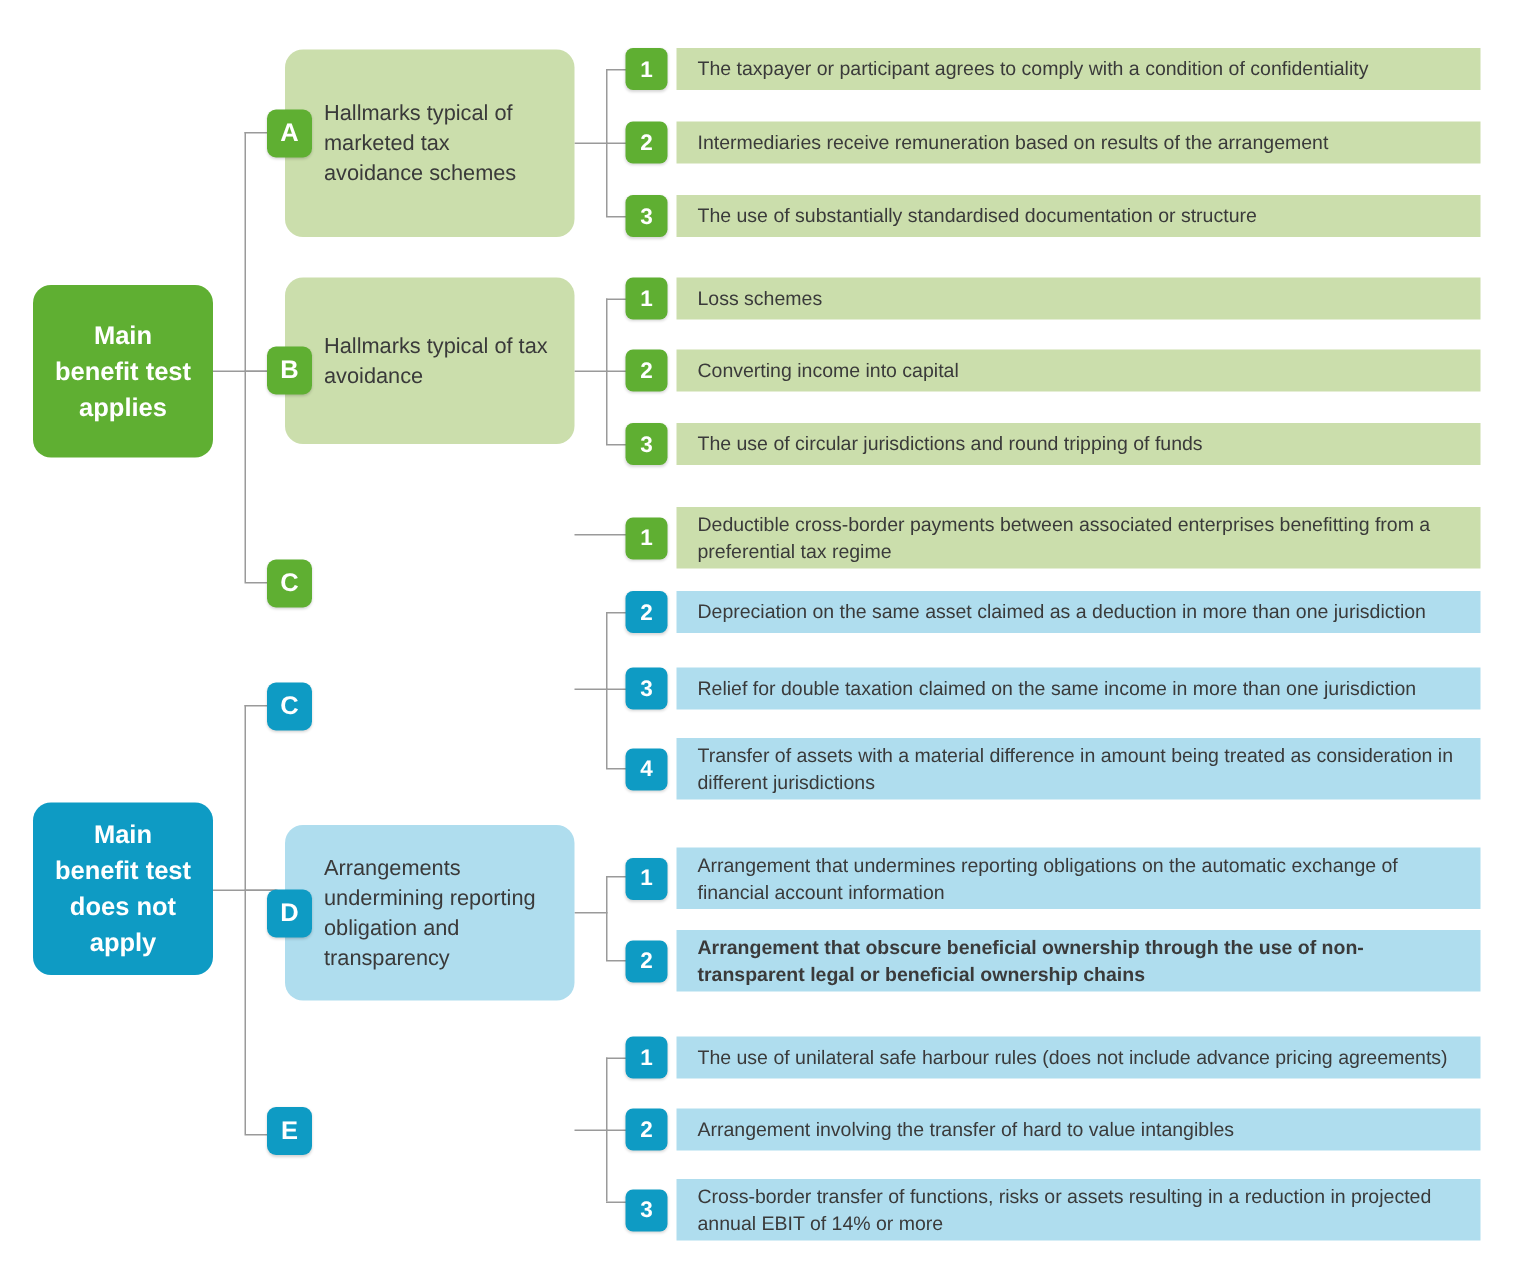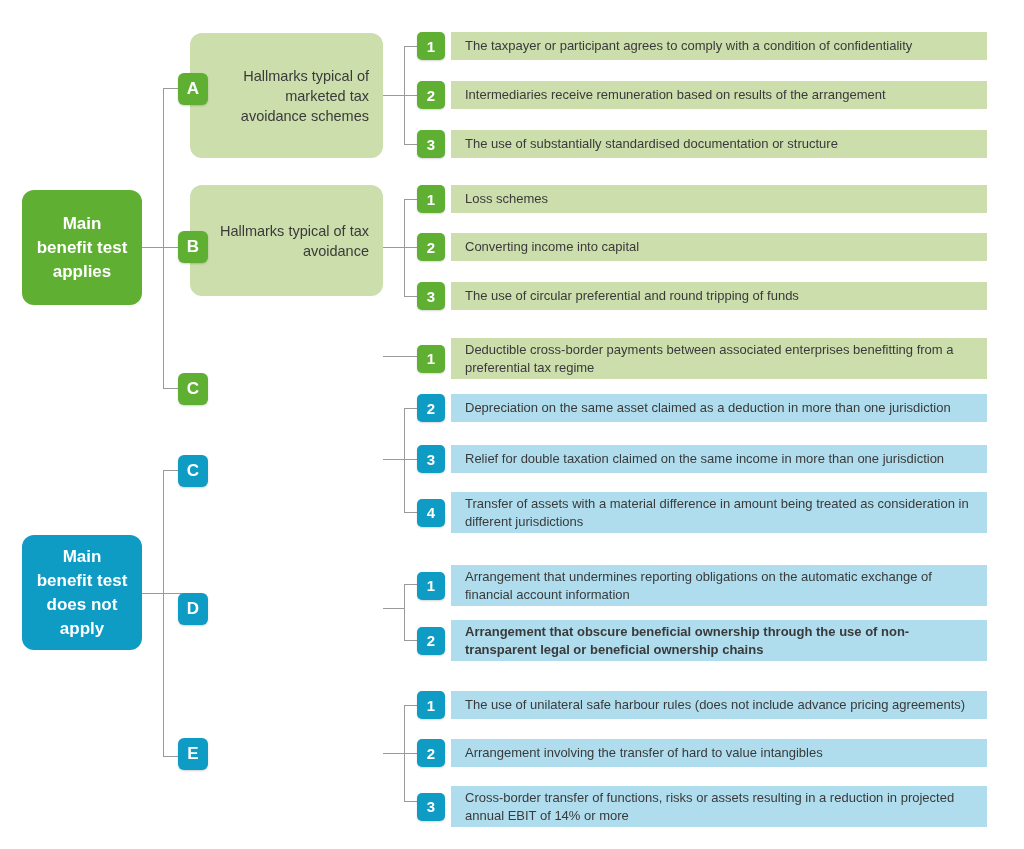--- a/index.html
+++ b/index.html
@@ -45,21 +45,21 @@
   .root-green { background: #5FAF32; }
   .root-blue  { background: #0E9BC4; }
 
   
   .cat-box {
     position: absolute;
     border-radius: 12px;
     display: flex;
     align-items: center;
     justify-content: center;
-    text-align: right;
+    text-align: left;
     box-sizing: border-box;
     padding: 6px 14px 6px 26px;
   }
   .cat-box .cat-label {
     color: #3a3a3a;
     font-size: 14.5px;
     line-height: 20px;
   }
   .cat-green { background: #CBDEAC; }
   .cat-blue  { background: #AFDDEE; }
@@ -217,21 +217,21 @@
   <div class="row" style="left:417px; top:185px; width:570px;">
     <div class="num num-green">1</div>
     <div class="bar bar-green">Loss schemes</div>
   </div>
   <div class="row" style="left:417px; top:233px; width:570px;">
     <div class="num num-green">2</div>
     <div class="bar bar-green">Converting income into capital</div>
   </div>
   <div class="row" style="left:417px; top:282px; width:570px;">
     <div class="num num-green">3</div>
-    <div class="bar bar-green">The use of circular preferential and round tripping of funds</div>
+    <div class="bar bar-green">The use of circular jurisdictions and round tripping of funds</div>
   </div>
 
   <div class="badge-letter badge-green" style="left:178px; top:373px;">
     <span>C</span>
   </div>
   <div class="badge-letter badge-blue" style="left:178px; top:455px;">
     <span>C</span>
   </div>
 
   <div class="row" style="left:417px; top:338px; width:570px;">
@@ -244,20 +244,23 @@
   </div>
   <div class="row" style="left:417px; top:445px; width:570px;">
     <div class="num num-blue">3</div>
     <div class="bar bar-blue">Relief for double taxation claimed on the same income in more than one jurisdiction</div>
   </div>
   <div class="row" style="left:417px; top:492px; width:570px;">
     <div class="num num-blue">4</div>
     <div class="bar bar-blue" style="height:41px;">Transfer of assets with a material difference in amount being treated as consideration in different jurisdictions</div>
   </div>
 
+  <div class="cat-box cat-blue" style="left:190px; top:550px; width:193px; height:117px;">
+    <span class="cat-label">Arrangements undermining reporting obligation and transparency</span>
+  </div>
   <div class="badge-letter badge-blue" style="left:178px; top:593px;">
     <span>D</span>
   </div>
 
   <div class="row" style="left:417px; top:565px; width:570px;">
     <div class="num num-blue">1</div>
     <div class="bar bar-blue" style="height:41px;">Arrangement that undermines reporting obligations on the automatic exchange of financial account information</div>
   </div>
   <div class="row" style="left:417px; top:620px; width:570px;">
     <div class="num num-blue">2</div>

